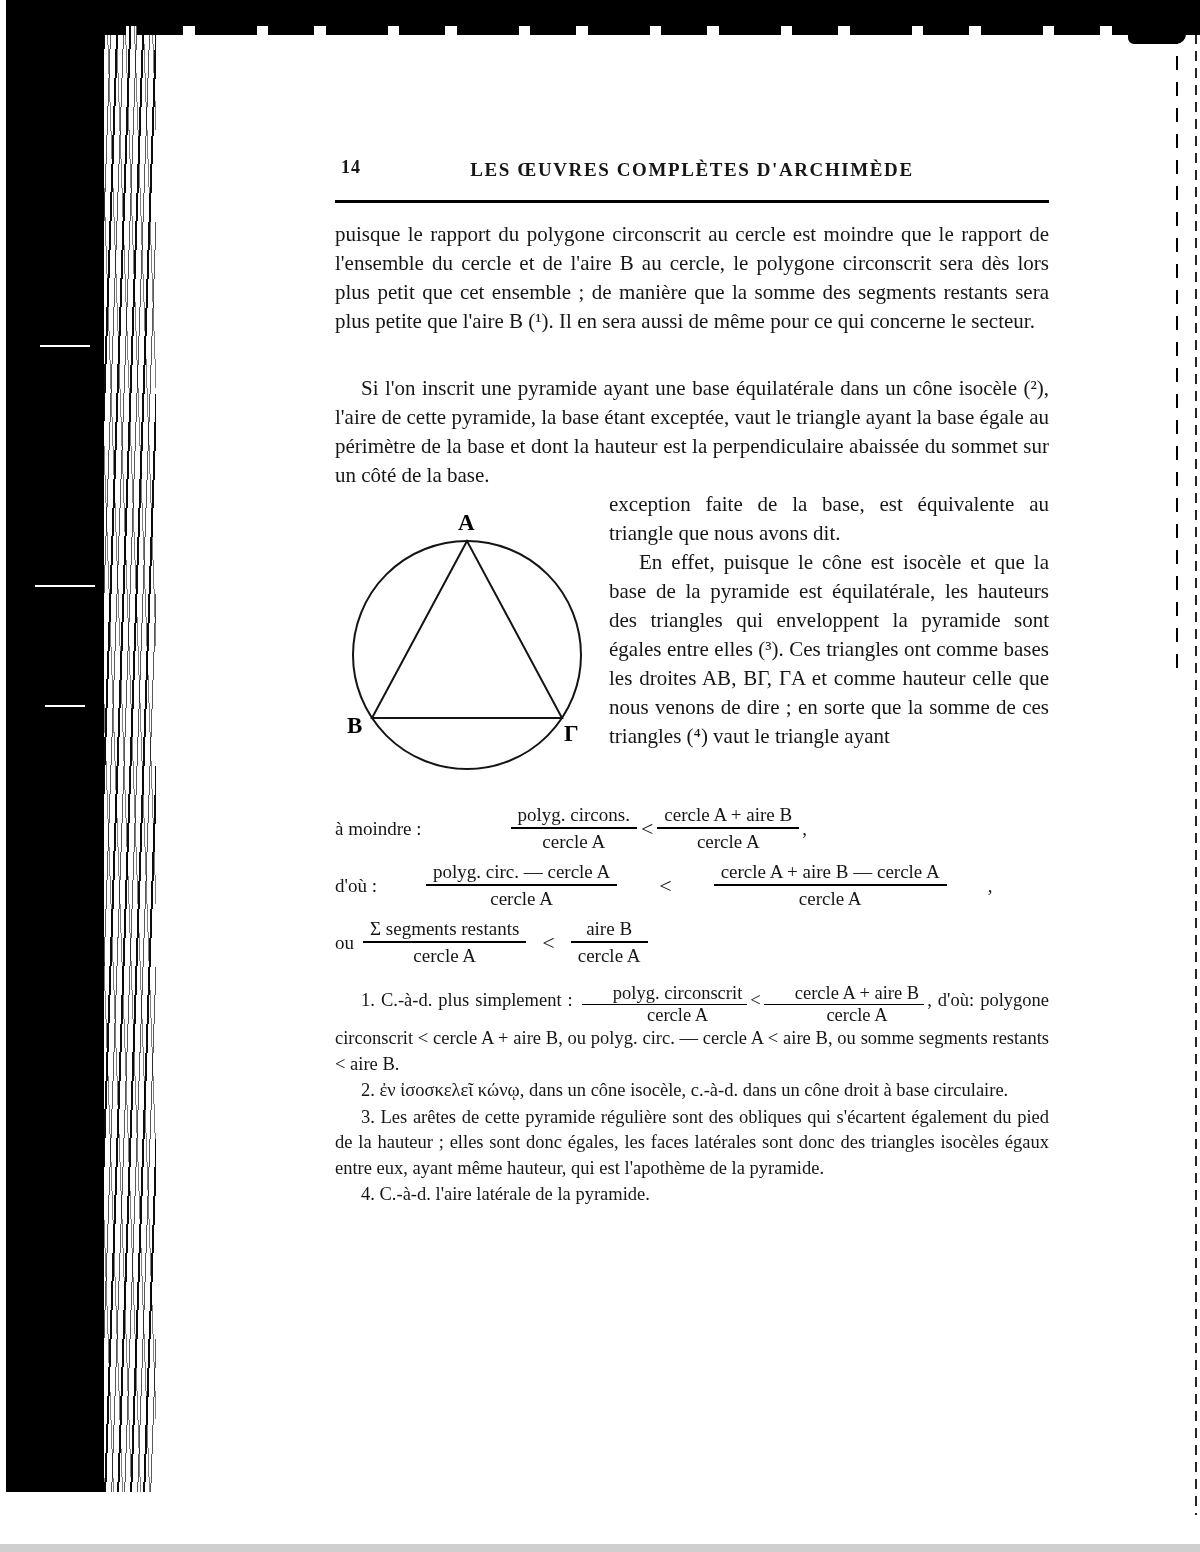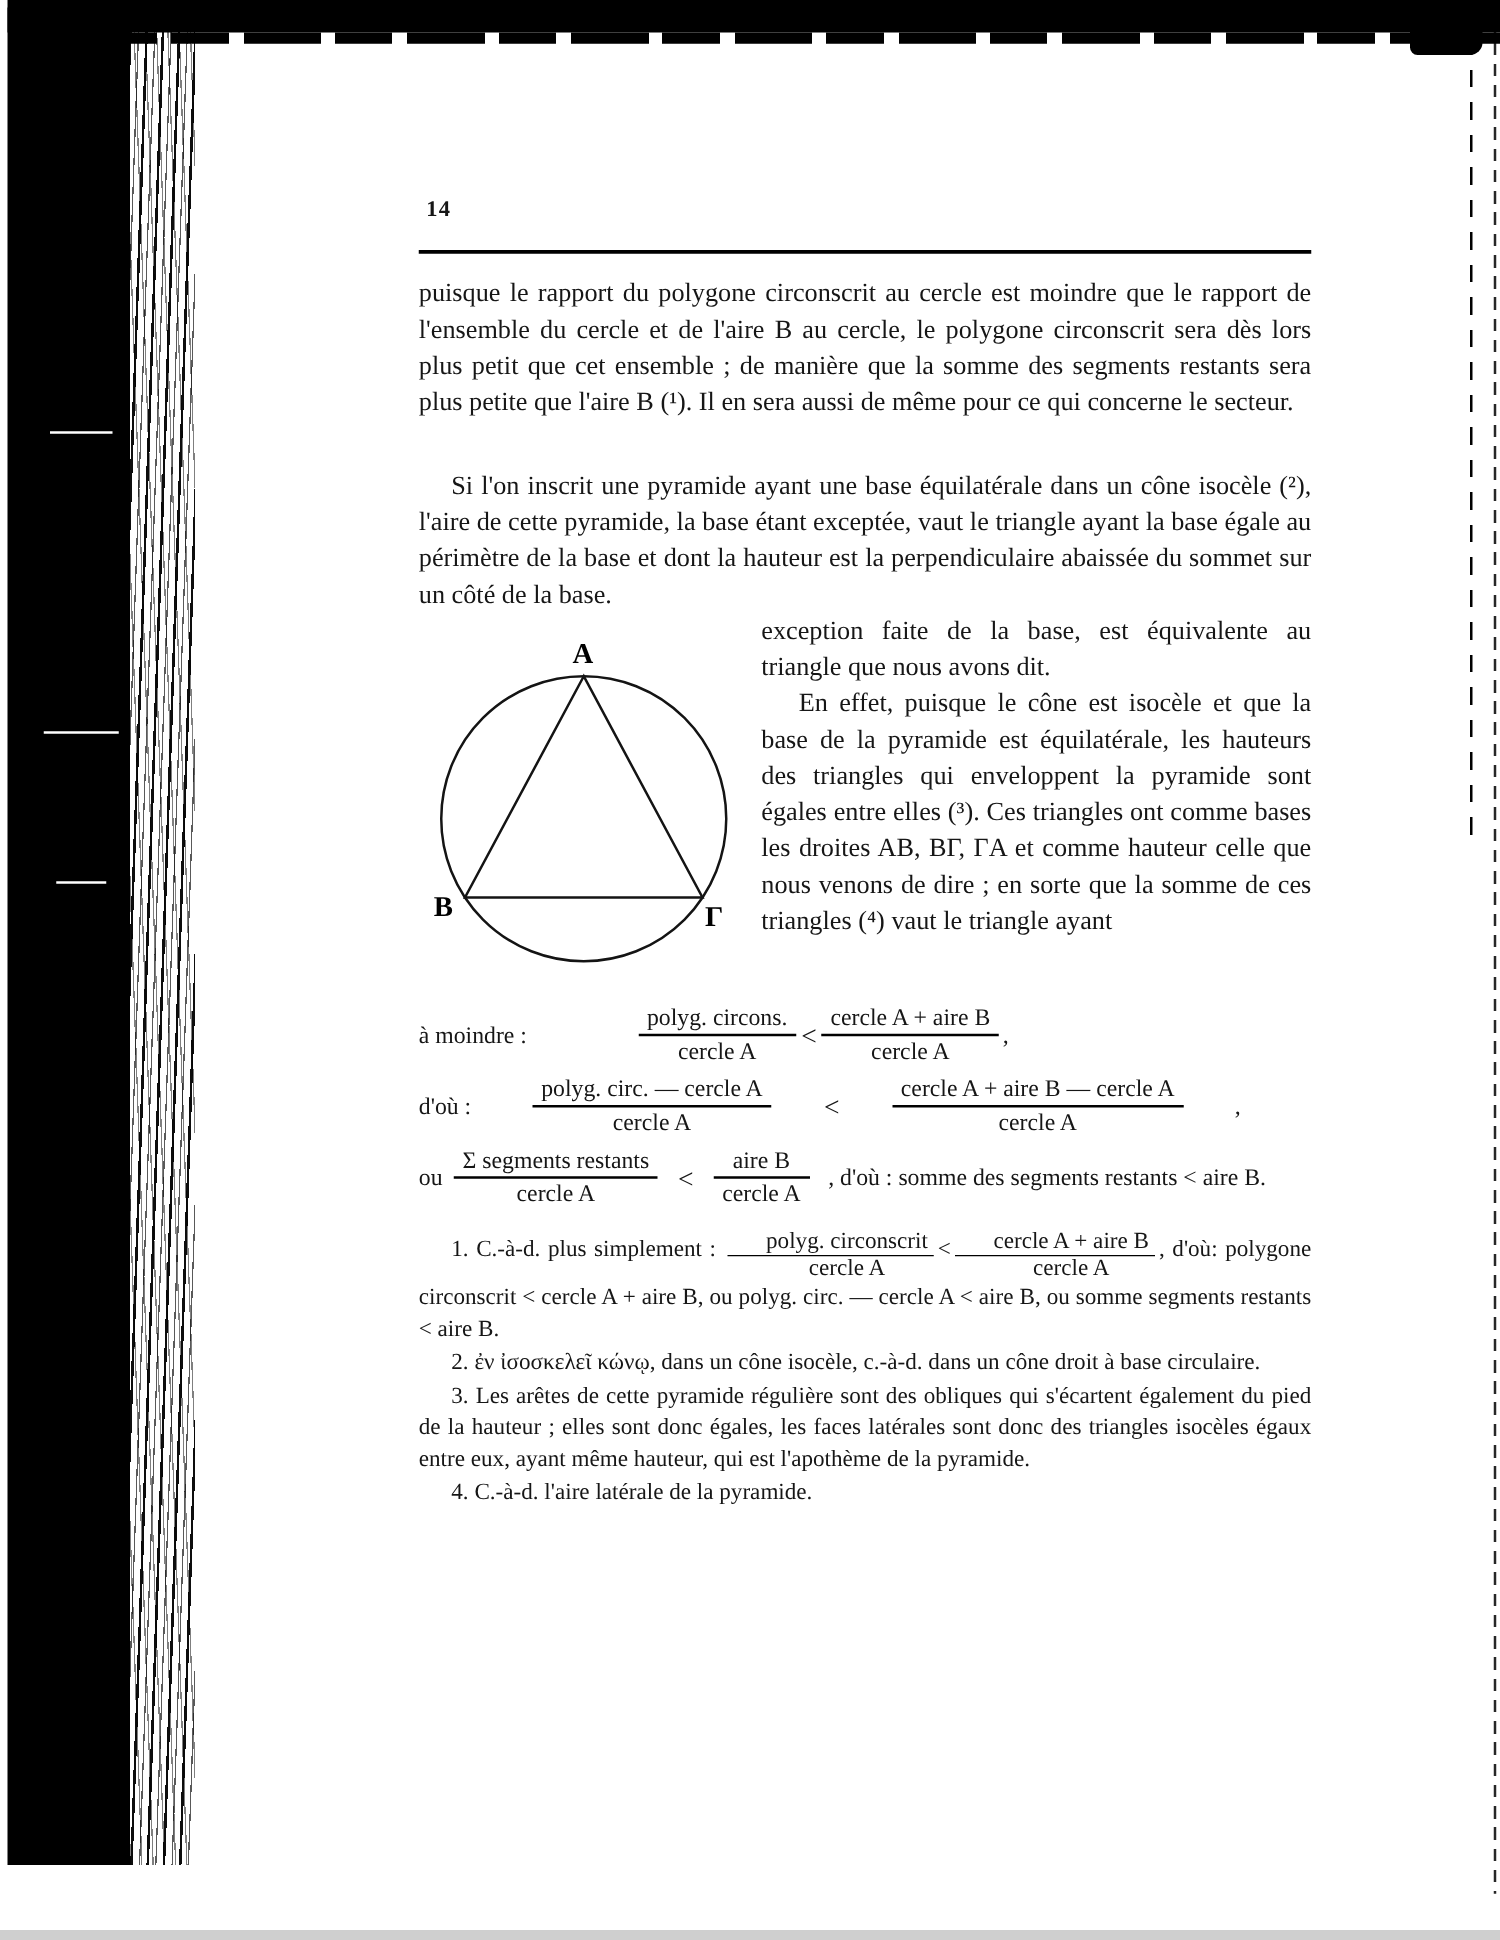--- a/index.html
+++ b/index.html
@@ -73,20 +73,21 @@
 <div class="spine-scratch" style="left:45px;top:705px;width:40px;"></div>
 <div class="edge-line-inner"></div>
 <div class="edge-line-outer"></div>
 <div class="corner-blob"></div>
 <div class="bottom-strip"></div>
 
 <div class="content">
 
   <div class="page-header">
     <span class="page-num">14</span>
+    <div class="running-title">LES ŒUVRES COMPLÈTES D'ARCHIMÈDE</div>
   </div>
   <div class="header-rule"></div>
 
   <div class="bodytext">
 
     <p class="intro">puisque le rapport du polygone circonscrit au cercle est moindre que le rapport de l'ensemble du cercle et de l'aire B au cercle, le polygone circonscrit sera dès lors plus petit que cet ensemble ; de manière que la somme des segments restants sera plus petite que l'aire B (¹). Il en sera aussi de même pour ce qui concerne le secteur.</p>
 
 
     <p class="statement">Si l'on inscrit une pyramide ayant une base équilatérale dans un cône isocèle (²), l'aire de cette pyramide, la base étant exceptée, vaut le triangle ayant la base égale au périmètre de la base et dont la hauteur est la perpendiculaire abaissée du sommet sur un côté de la base.</p>
 
@@ -143,21 +144,20 @@
         <span class="f-eq">
           <span class="frac">
               <span class="num">Σ segments restants</span>
               <span class="den">cercle A</span>
             </span>
           <span class="f-op">&lt;</span>
           <span class="frac">
               <span class="num">aire B</span>
               <span class="den">cercle A</span>
             </span>
-          <span class="f-tail">, d'où : somme des segments restants &lt; aire B.</span>
         </span>
       </div>
 
     </div>
 
     <div class="footnotes">
 
       <p class="fn"><span>1. C.-à-d. plus simplement : </span><span class="ifrac"><span class="num">polyg. circonscrit</span><span class="den">cercle A</span></span><span>&lt;</span><span class="ifrac"><span class="num">cercle A + aire B</span><span class="den">cercle A</span></span><span>, d'où: polygone circonscrit &lt; cercle A + aire B,  ou polyg. circ. — cercle A &lt; aire B,  ou somme segments restants &lt; aire B.</span></p>
 
       <p class="fn">2. ἐν  ἰσοσκελεῖ  κώνῳ, dans un cône isocèle, c.-à-d. dans un cône droit à base circulaire.</p>

